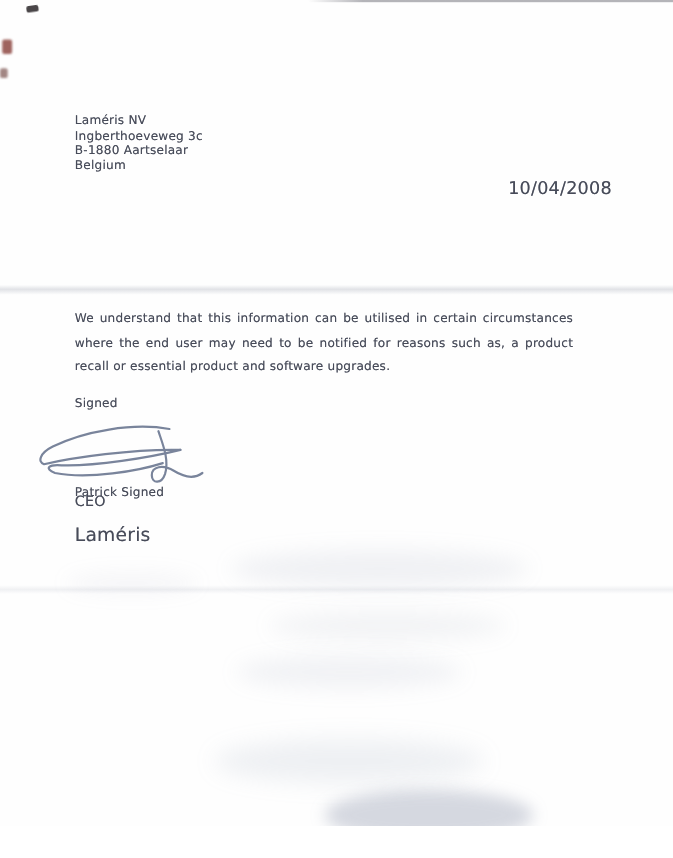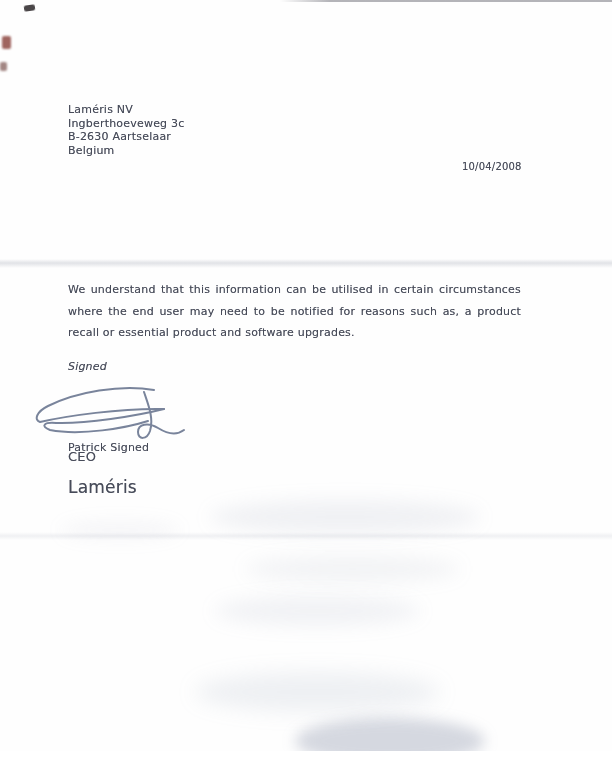--- a/index.html
+++ b/index.html
@@ -16,31 +16,31 @@
     color:#474b59;
     text-shadow:0 0 0.5px rgba(70,75,90,0.55);
     letter-spacing:0.2px;
   }
   .address-block{
     position:absolute;left:68px;top:103px;
     font-size:11px;line-height:13.5px;
   }
   .date{
     position:absolute;left:462px;top:161px;
-    font-size:10px;
+    font-size:16px;
   }
   .para{
     position:absolute;left:68px;width:453px;
     font-size:11px;line-height:21.5px;
     text-align:justify;
     margin:0;
   }
   .p1{top:196px;}
   .p2{top:279px;}
-  .signed-label{position:absolute;left:68px;top:360px;font-size:11px;font-style:italic;}
+  .signed-label{position:absolute;left:68px;top:360px;font-size:11px;}
   .signature{position:absolute;left:26px;top:376px;}
   .signer-name{position:absolute;left:68px;top:441px;font-size:11px;}
   .signer-title{position:absolute;left:68px;top:449px;font-size:13px;}
   .signer-company{position:absolute;left:68px;top:477px;font-size:17px;}
 
   
   .artifact{position:absolute;pointer-events:none;}
   .top-edge-line{
     left:280px;top:0;width:332px;height:2px;
     background:linear-gradient(to right, rgba(90,90,100,0) 0%, rgba(90,90,100,0.45) 15%, rgba(90,90,100,0.45) 100%);
@@ -90,21 +90,21 @@
   <div class="artifact smudge smudge-1"></div>
   <div class="artifact smudge smudge-2"></div>
   <div class="artifact smudge smudge-3"></div>
   <div class="artifact smudge smudge-4"></div>
   <div class="artifact smudge smudge-5"></div>
   <div class="artifact smudge smudge-6"></div>
 
   <div class="address-block txt">
     <div>Laméris NV</div>
     <div>Ingberthoeveweg 3c</div>
-    <div>B-2630 Aartselaar</div>
+    <div>B-1880 Aartselaar</div>
     <div>Belgium</div>
   </div>
 
   <div class="date txt">10/04/2008</div>
 
   <p class="para p2 txt">We understand that this information can be utilised in certain circumstances where the end user may need to be notified for reasons such as, a product recall or essential product and software upgrades.</p>
 
   <div class="signed-label txt">Signed</div>
 
   <svg class="signature" width="160" height="74" viewBox="0 0 160 74">

